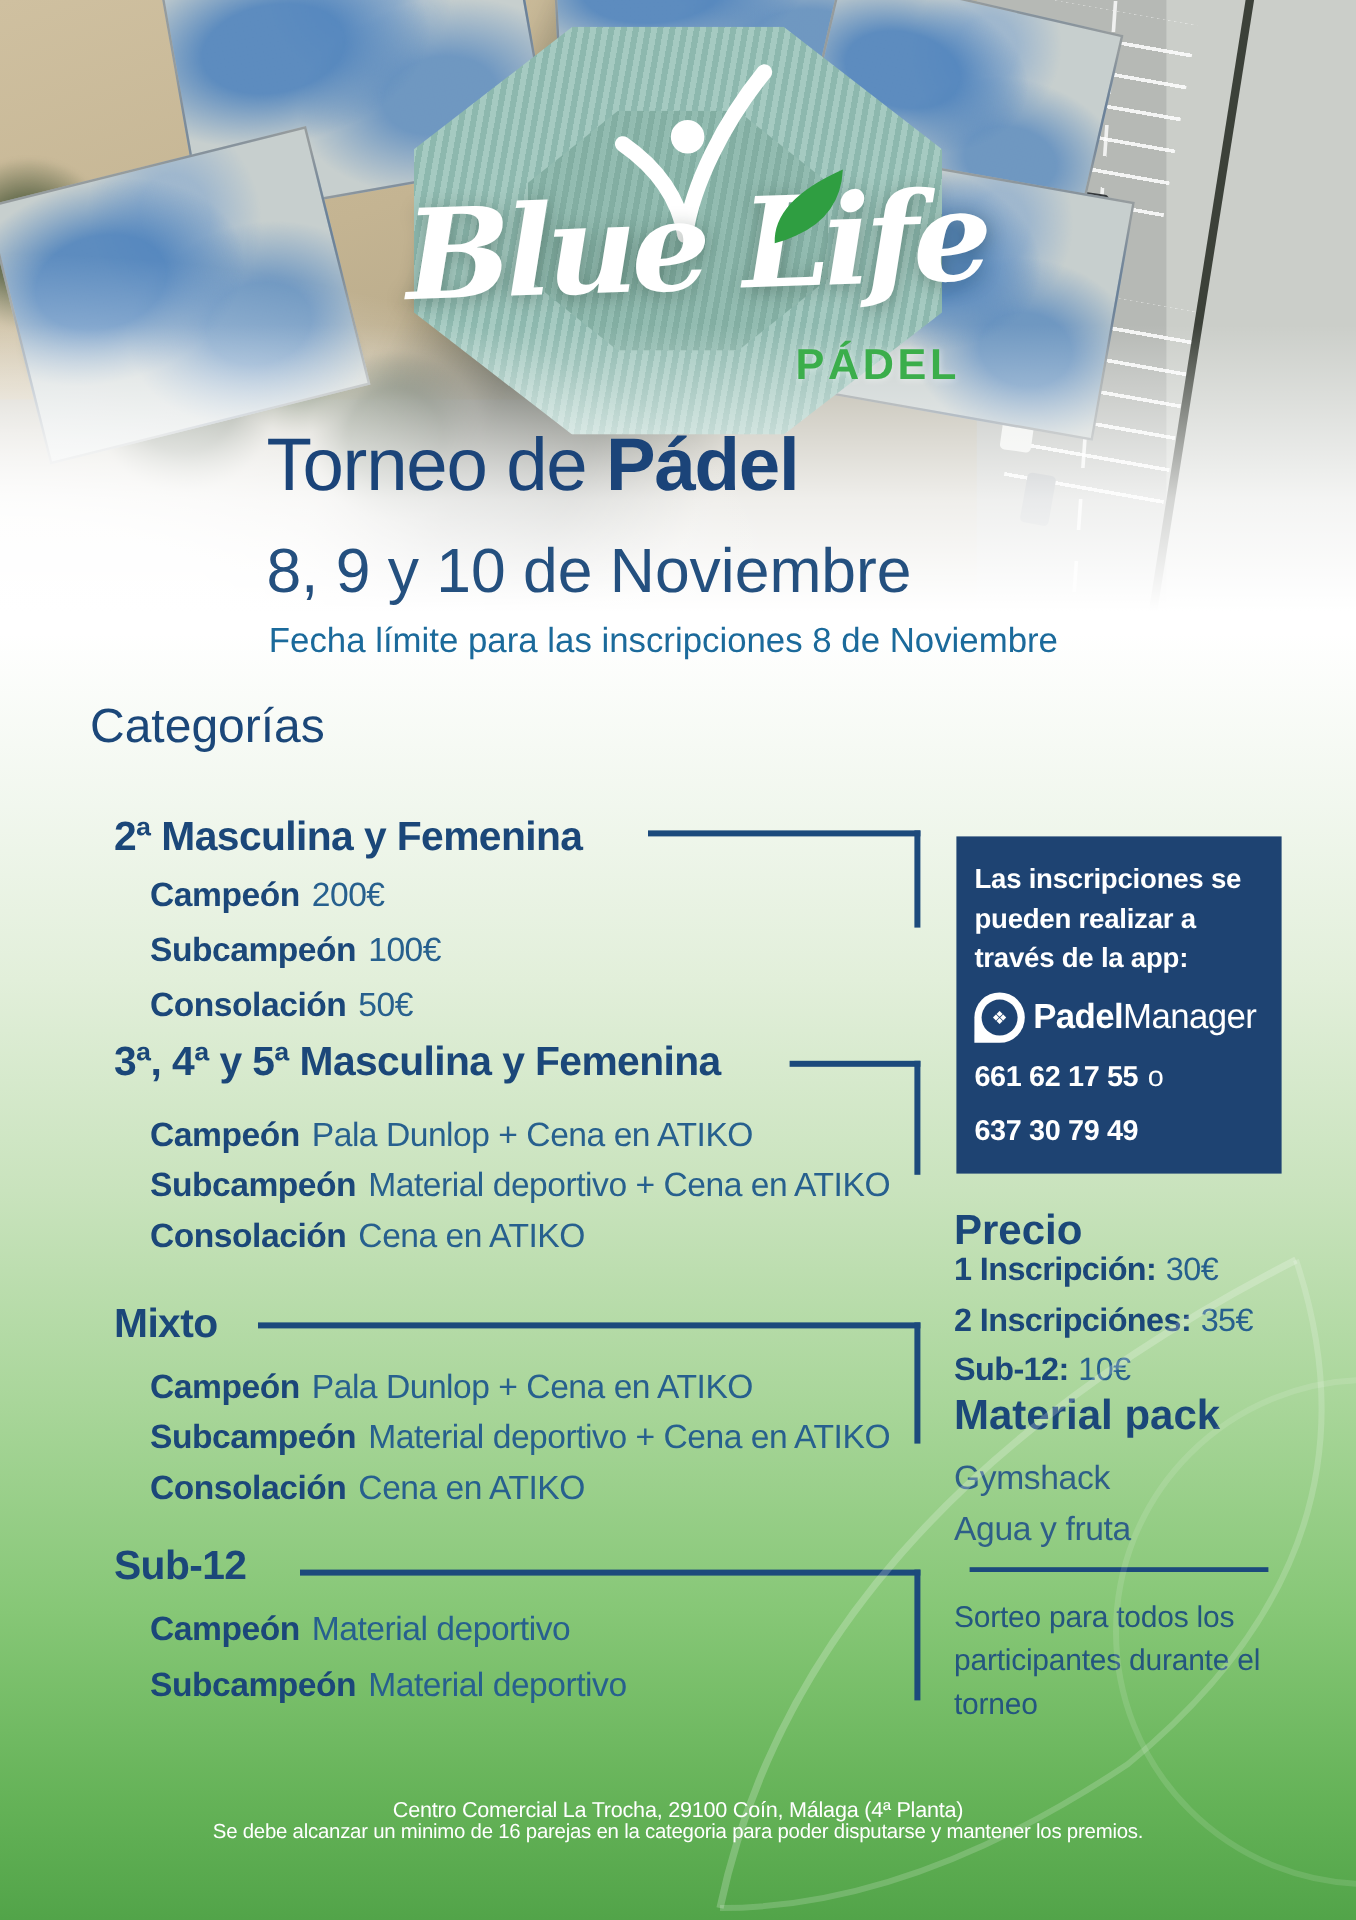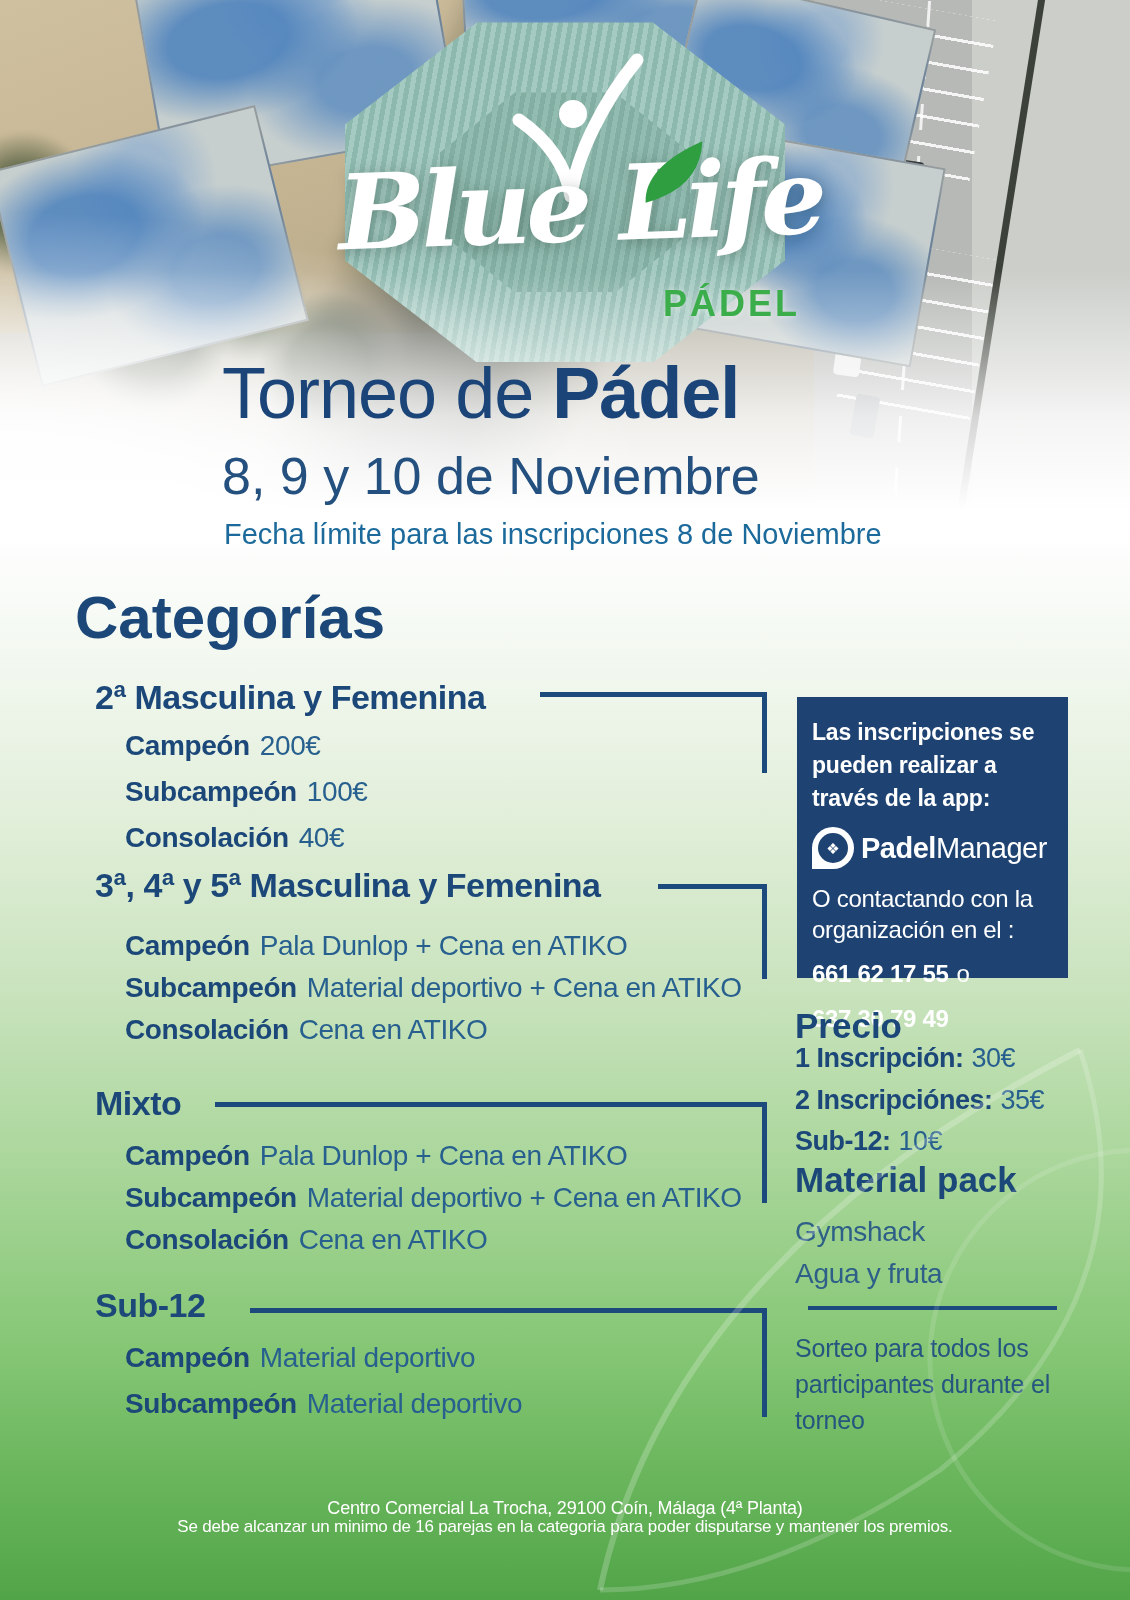--- a/index.html
+++ b/index.html
@@ -65,27 +65,27 @@
   
   .person{position:absolute;left:495px;top:50px;width:160px;height:152px;}
   .brand-script{position:absolute;left:300px;top:148px;width:560px;text-align:center;
     font-family:"DejaVu Serif",serif;font-style:italic;font-weight:700;color:#ffffff;
     font-size:104px;letter-spacing:-5px;transform:rotate(-2deg);line-height:1.1;
     text-shadow:0 3px 16px rgba(20,40,30,.35);}
   .brand-leaf{position:absolute;left:636px;top:146px;width:76px;height:52px;transform:rotate(-14deg);}
   .brand-sub{position:absolute;left:663px;top:283px;font-size:36px;font-weight:800;
     color:#3bae4b;letter-spacing:3px;text-shadow:0 1px 6px rgba(255,255,255,.5);}
   
-  .title{position:absolute;left:222px;top:352px;font-size:72px;color:#1b4479;letter-spacing:-1px;white-space:nowrap;}
+  .title{position:absolute;left:222px;top:352px;font-size:62px;color:#1b4479;letter-spacing:-1px;white-space:nowrap;}
   .title .t-reg{font-weight:500;}
   .title .t-bold{font-weight:800;}
   .dates{position:absolute;left:222px;top:446px;font-size:52px;font-weight:500;color:#24507f;white-space:nowrap;}
   .deadline{position:absolute;left:224px;top:518px;font-size:29px;font-weight:500;color:#1b6a9b;white-space:nowrap;}
   
-  .cats-heading{position:absolute;left:75px;top:583px;font-size:60px;font-weight:700;color:#1b4779;}
+  .cats-heading{position:absolute;left:75px;top:583px;font-size:40px;font-weight:400;color:#1b4779;}
   .cat-title{position:absolute;left:95px;font-size:34px;font-weight:800;color:#1b4779;letter-spacing:-0.5px;white-space:nowrap;}
   .ct1{top:678px;} .ct2{top:866px;} .ct3{top:1084px;} .ct4{top:1286px;}
   .prize{position:absolute;left:125px;font-size:28px;color:#27608e;letter-spacing:-0.4px;white-space:nowrap;}
   .prize .p-label{font-weight:800;color:#1b4779;margin-right:10px;}
   .pr11{top:730px;} .pr12{top:776px;} .pr13{top:822px;}
   .pr21{top:930px;} .pr22{top:972px;} .pr23{top:1014px;}
   .pr31{top:1140px;} .pr32{top:1182px;} .pr33{top:1224px;}
   .pr41{top:1342px;} .pr42{top:1388px;}
   .br{position:absolute;border-top:5px solid #1c4a7c;border-right:5px solid #1c4a7c;}
   .br1{left:540px;top:692px;width:222px;height:76px;}
@@ -171,21 +171,21 @@
   <div class="title"><span class="t-reg">Torneo de </span><span class="t-bold">Pádel</span></div>
   <div class="dates">8, 9 y 10 de Noviembre</div>
   <div class="deadline">Fecha límite para las inscripciones 8 de Noviembre</div>
 
   <div class="cats-heading">Categorías</div>
 
   <div class="cat-title ct1">2ª Masculina y Femenina</div>
   <div class="br br1"></div>
   <div class="prize pr11"><span class="p-label">Campeón</span><span>200€</span></div>
   <div class="prize pr12"><span class="p-label">Subcampeón</span><span>100€</span></div>
-  <div class="prize pr13"><span class="p-label">Consolación</span><span>40€</span></div>
+  <div class="prize pr13"><span class="p-label">Consolación</span><span>50€</span></div>
 
   <div class="cat-title ct2">3ª, 4ª y 5ª Masculina y Femenina</div>
   <div class="br br2"></div>
   <div class="prize pr21"><span class="p-label">Campeón</span><span>Pala Dunlop + Cena en ATIKO</span></div>
   <div class="prize pr22"><span class="p-label">Subcampeón</span><span>Material deportivo + Cena en ATIKO</span></div>
   <div class="prize pr23"><span class="p-label">Consolación</span><span>Cena en ATIKO</span></div>
 
   <div class="cat-title ct3">Mixto</div>
   <div class="br br3"></div>
   <div class="prize pr31"><span class="p-label">Campeón</span><span>Pala Dunlop + Cena en ATIKO</span></div>
@@ -200,21 +200,20 @@
   <div class="insc-box">
     <div class="insc-intro">Las inscripciones se pueden realizar a través de la app:</div>
     <div class="pm-row">
       <div class="pm-pin">
         <div class="pm-circle">
           <span class="pm-diamond">❖</span>
         </div>
       </div>
       <div class="pm-text"><span class="pm-bold">Padel</span><span class="pm-light">Manager</span></div>
     </div>
-    <div class="insc-contact">O contactando con la organización en el :</div>
     <div class="insc-phones"><span class="ph-num">661 62 17 55</span><span class="ph-sep">o</span></div>
     <div class="insc-phones"><span class="ph-num">637 30 79 49</span></div>
   </div>
 
   <div class="side-heading precio-h">Precio</div>
   <div class="price-row prc1"><span class="p-label">1 Inscripción:</span><span>30€</span></div>
   <div class="price-row prc2"><span class="p-label">2 Inscripciónes:</span><span>35€</span></div>
   <div class="price-row prc3"><span class="p-label">Sub-12:</span><span>10€</span></div>
 
   <div class="side-heading welcome-h">Material pack</div>

